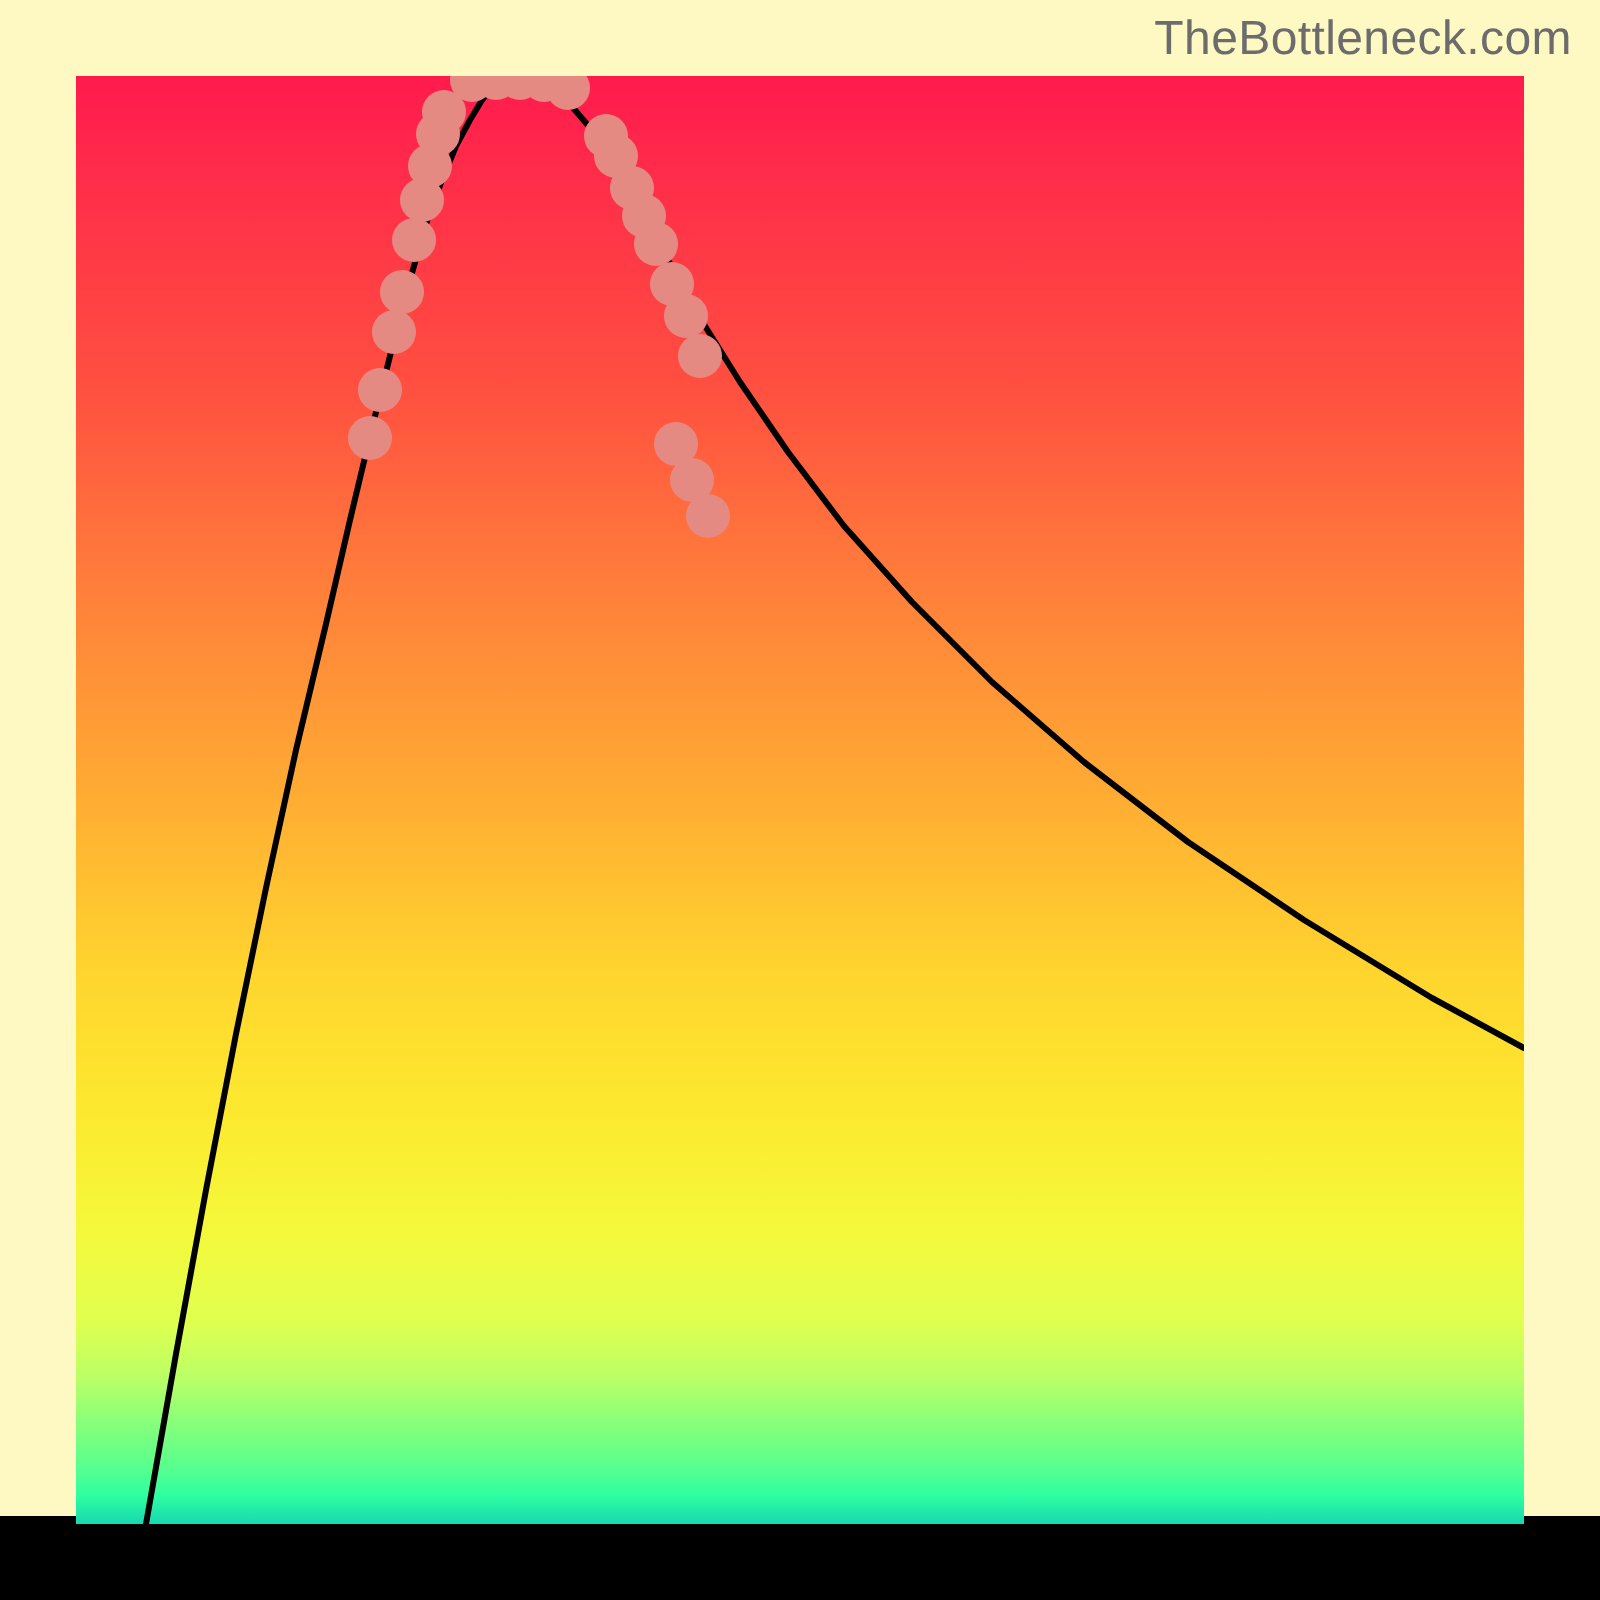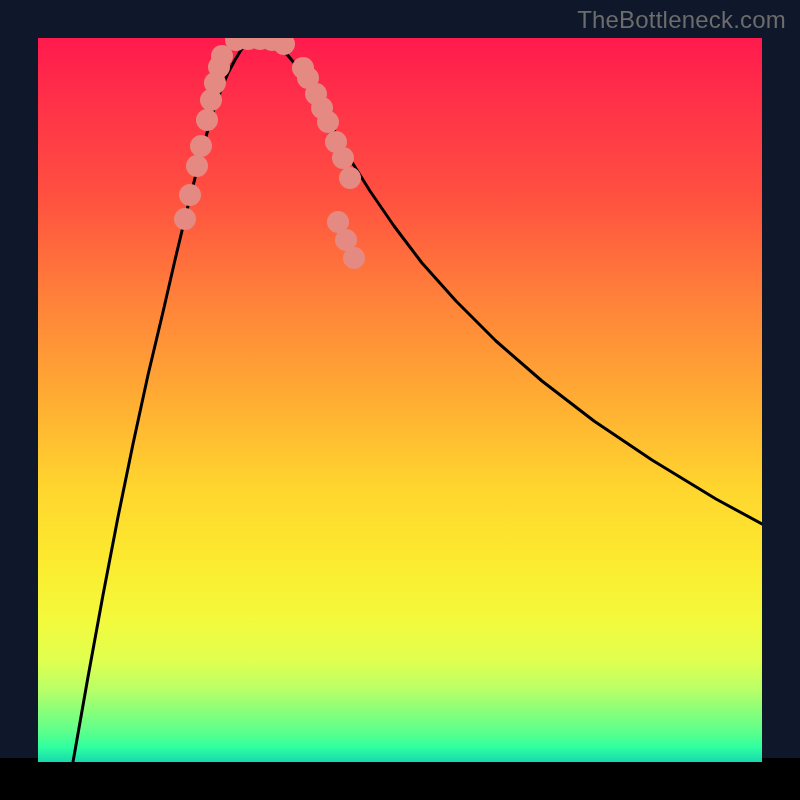--- a/index.html
+++ b/index.html
@@ -10,21 +10,21 @@
     background: #000;
     overflow: hidden;
     font-family: Arial, Helvetica, sans-serif;
   }
   .frame {
     position: absolute;
     left: 0;
     top: 0;
     width: 800px;
     height: 758px;
-    background: #0f172a;
+    background: #fef9c3;
   }
   .plot-area {
     position: absolute;
     left: 38px;
     top: 38px;
     width: 724px;
     height: 724px;
     overflow: hidden;
   }
   .gradient {

